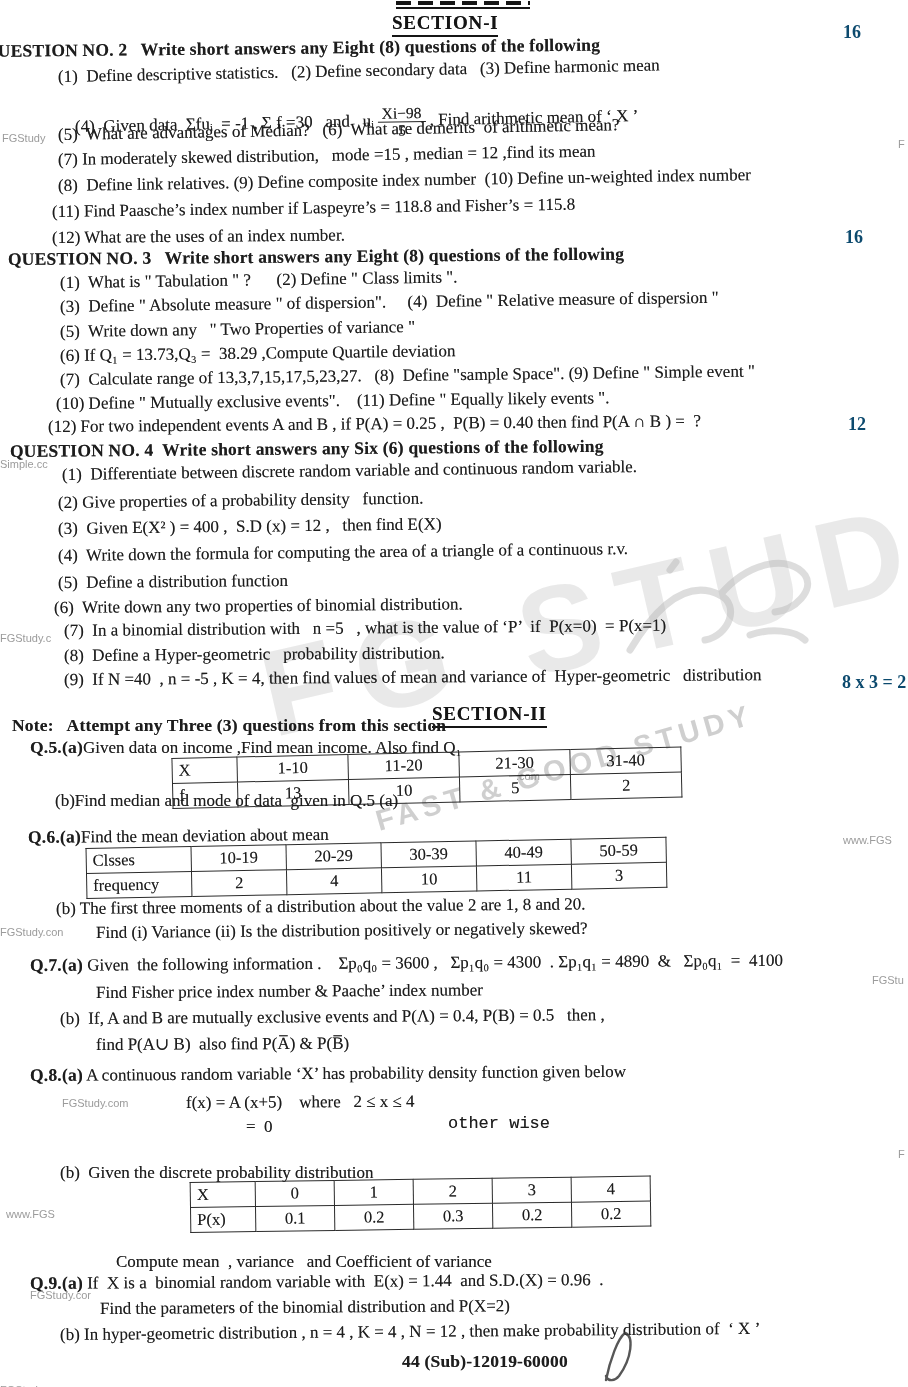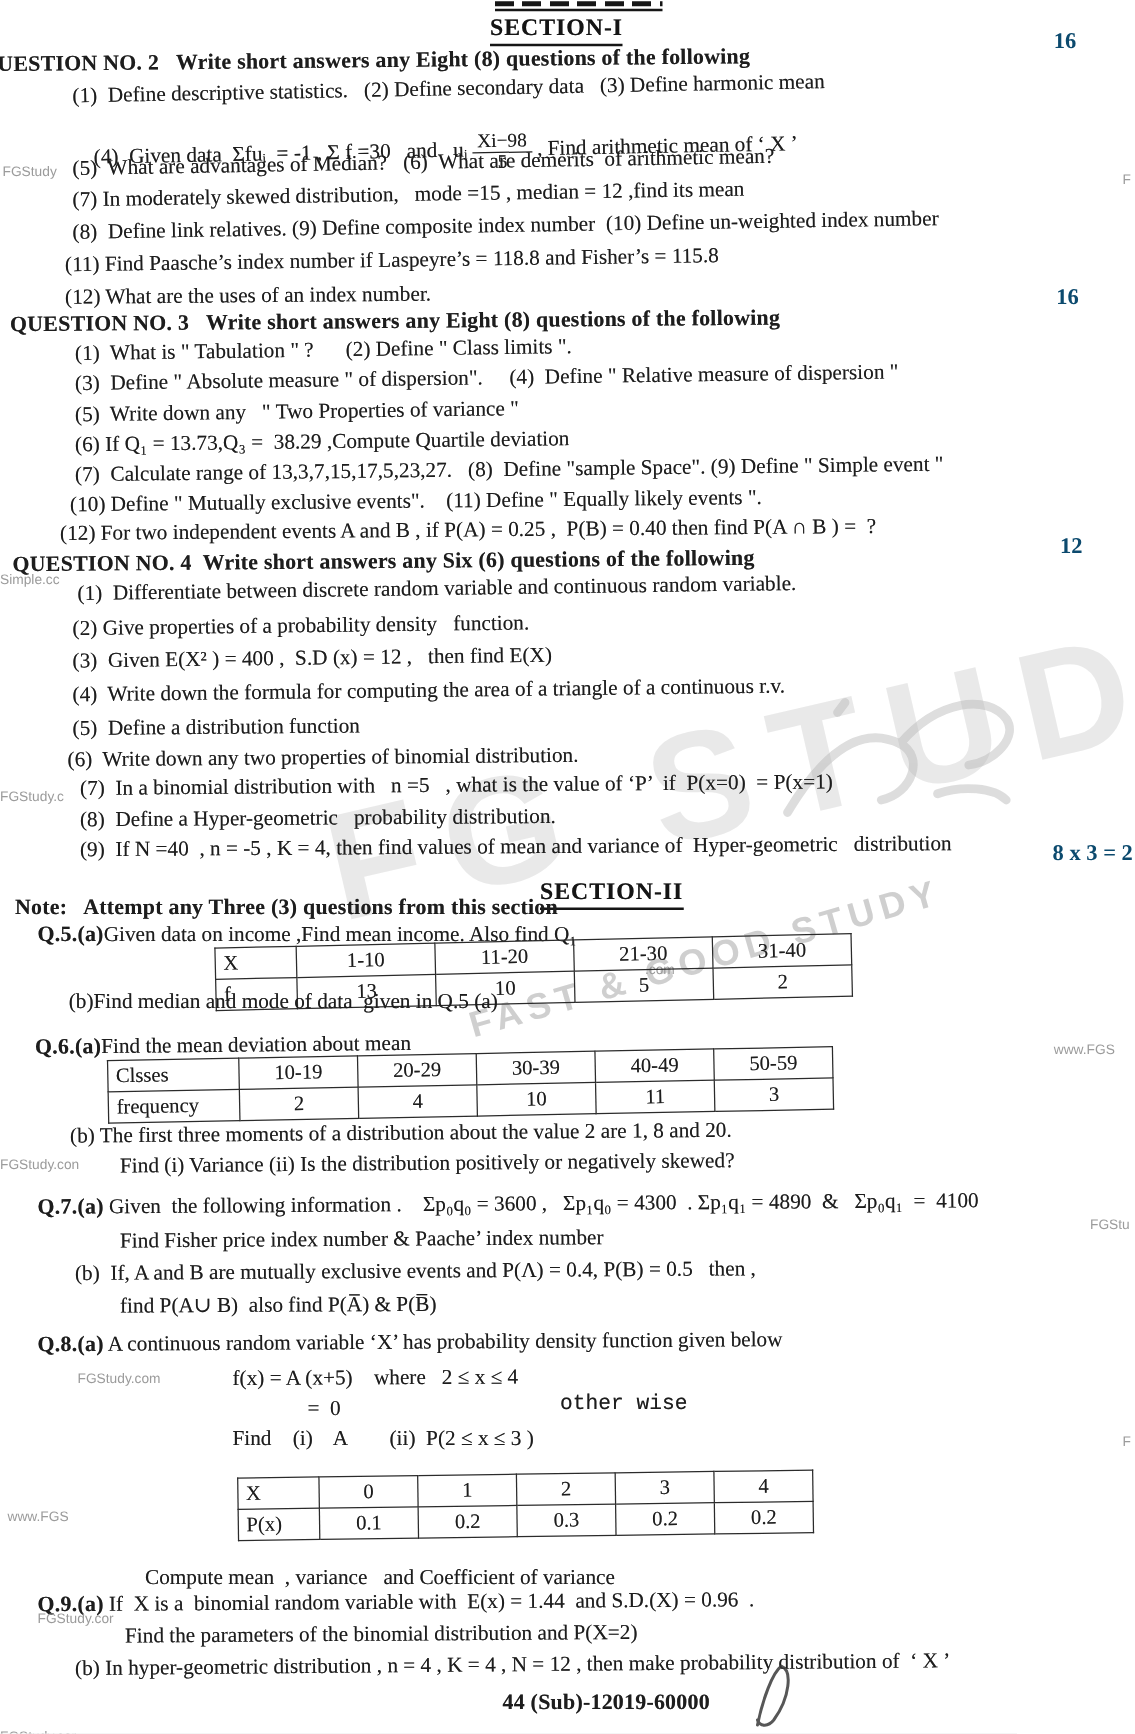--- a/index.html
+++ b/index.html
@@ -91,21 +91,21 @@
   <div class="marks" style="left:845px;top:227px;">16</div>
   <div class="ln hdr" style="left:8px;top:248px;transform:rotate(-0.5deg);">QUESTION NO. 3   Write short answers any Eight (8) questions of the following</div>
   <div class="ln" style="left:60px;top:272px;transform:rotate(-0.8deg);">(1)  What is " Tabulation " ?      (2) Define " Class limits ".</div>
   <div class="ln" style="left:60px;top:296px;transform:rotate(-0.8deg);">(3)  Define " Absolute measure " of dispersion".     (4)  Define " Relative measure of dispersion "</div>
   <div class="ln" style="left:60px;top:321px;transform:rotate(-0.8deg);">(5)  Write down any   " Two Properties of variance "</div>
   <div class="ln" style="left:60px;top:345px;transform:rotate(-0.7deg);">(6) If Q₁ = 13.73,Q₃ =  38.29 ,Compute Quartile deviation</div>
   <div class="ln" style="left:60px;top:369px;transform:rotate(-0.7deg);">(7)  Calculate range of 13,3,7,15,17,5,23,27.   (8)  Define "sample Space". (9) Define " Simple event "</div>
   <div class="ln" style="left:56px;top:393px;transform:rotate(-0.6deg);">(10) Define " Mutually exclusive events".    (11) Define " Equally likely events ".</div>
   <div class="ln" style="left:48px;top:416px;transform:rotate(-0.5deg);">(12) For two independent events A and B , if P(A) = 0.25 ,  P(B) = 0.40 then find P(A ∩ B ) =  ?</div>
 
-  <div class="marks" style="left:848px;top:414px;margin-top:12px;">12</div>
+  <div class="marks" style="left:848px;top:414px;">12</div>
   <div class="ln hdr" style="left:10px;top:440px;transform:rotate(-0.5deg);">QUESTION NO. 4  Write short answers any Six (6) questions of the following</div>
   <div class="ln" style="left:62px;top:464px;transform:rotate(-0.8deg);">(1)  Differentiate between discrete random variable and continuous random variable.</div>
   <div class="ln" style="left:58px;top:492px;transform:rotate(-0.7deg);">(2) Give properties of a probability density   function.</div>
   <div class="ln" style="left:58px;top:518px;transform:rotate(-0.7deg);">(3)  Given E(X² ) = 400 ,  S.D (x) = 12 ,   then find E(X)</div>
   <div class="ln" style="left:58px;top:545px;transform:rotate(-0.7deg);">(4)  Write down the formula for computing the area of a triangle of a continuous r.v.</div>
   <div class="ln" style="left:58px;top:572px;transform:rotate(-0.5deg);">(5)  Define a distribution function</div>
   <div class="ln" style="left:54px;top:597px;transform:rotate(-0.5deg);">(6)  Write down any two properties of binomial distribution.</div>
   <div class="ln" style="left:64px;top:620px;transform:rotate(-0.5deg);">(7)  In a binomial distribution with   n =5   , what is the value of ‘P’  if  P(x=0)  = P(x=1)</div>
   <div class="ln" style="left:64px;top:645px;transform:rotate(-0.4deg);">(8)  Define a Hyper-geometric   probability distribution.</div>
   <div class="ln" style="left:64px;top:669px;transform:rotate(-0.4deg);">(9)  If N =40  , n = -5 , K = 4, then find values of mean and variance of  Hyper-geometric   distribution</div>
@@ -162,21 +162,21 @@
 
   <div class="ln" style="left:30px;top:954px;transform:rotate(-0.4deg);"><span class="hdr">Q.7.(a)</span><span> </span><span>Given  the following information .    Σp₀q₀ = 3600 ,   Σp₁q₀ = 4300  . Σp₁q₁ = 4890  &amp;   Σp₀q₁  =  4100</span></div>
   <div class="ln" style="left:96px;top:982px;transform:rotate(-0.4deg);">Find Fisher price index number &amp; Paache’ index number</div>
   <div class="ln" style="left:60px;top:1008px;transform:rotate(-0.4deg);"><span>(b)</span><span>  </span><span>If, A and B are mutually exclusive events and P(Λ) = 0.4, P(B) = 0.5   then ,</span></div>
   <div class="ln" style="left:96px;top:1034px;transform:rotate(-0.3deg);">find P(A∪ B)  also find P(A̅) &amp; P(B̅)</div>
 
   <div class="ln" style="left:30px;top:1064px;transform:rotate(-0.4deg);"><span class="hdr">Q.8.(a)</span><span> </span><span>A continuous random variable ‘X’ has probability density function given below</span></div>
   <div class="ln" style="left:186px;top:1092px;transform:rotate(-0.3deg);">f(x) = A (x+5)    where   2 ≤ x ≤ 4</div>
   <div class="ln" style="left:246px;top:1116px;">=  0</div>
   <div class="ln" style="left:448px;top:1113px;font-family:Liberation Mono, monospace;">other wise</div>
-  <div class="ln" style="left:186px;top:1140px;">Find    (i)    A        (ii)  P(2 ≤ x ≤ 3 )</div>
+  <div class="ln" style="left:60px;top:1162px;"><span>(b)</span><span>  </span><span>Given the discrete probability distribution</span></div>
   <table class="sc" style="left:190px;top:1182px;transform:rotate(-0.8deg);">
     <tbody>
         <tr>
       <td class="lab" style="min-width:52px;">X</td>
       <td style="min-width:66px;">0</td>
       <td style="min-width:66px;">1</td>
       <td style="min-width:66px;">2</td>
       <td style="min-width:66px;">3</td>
       <td style="min-width:66px;">4</td>
     </tr>

